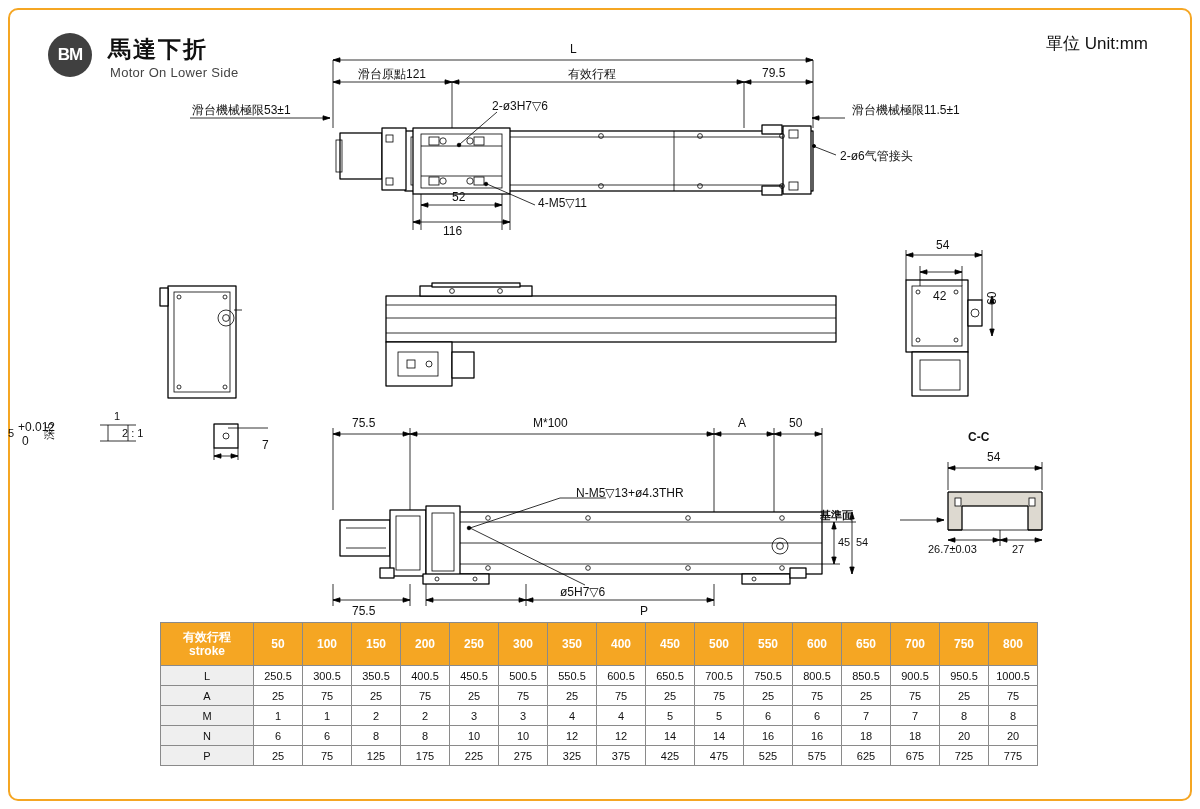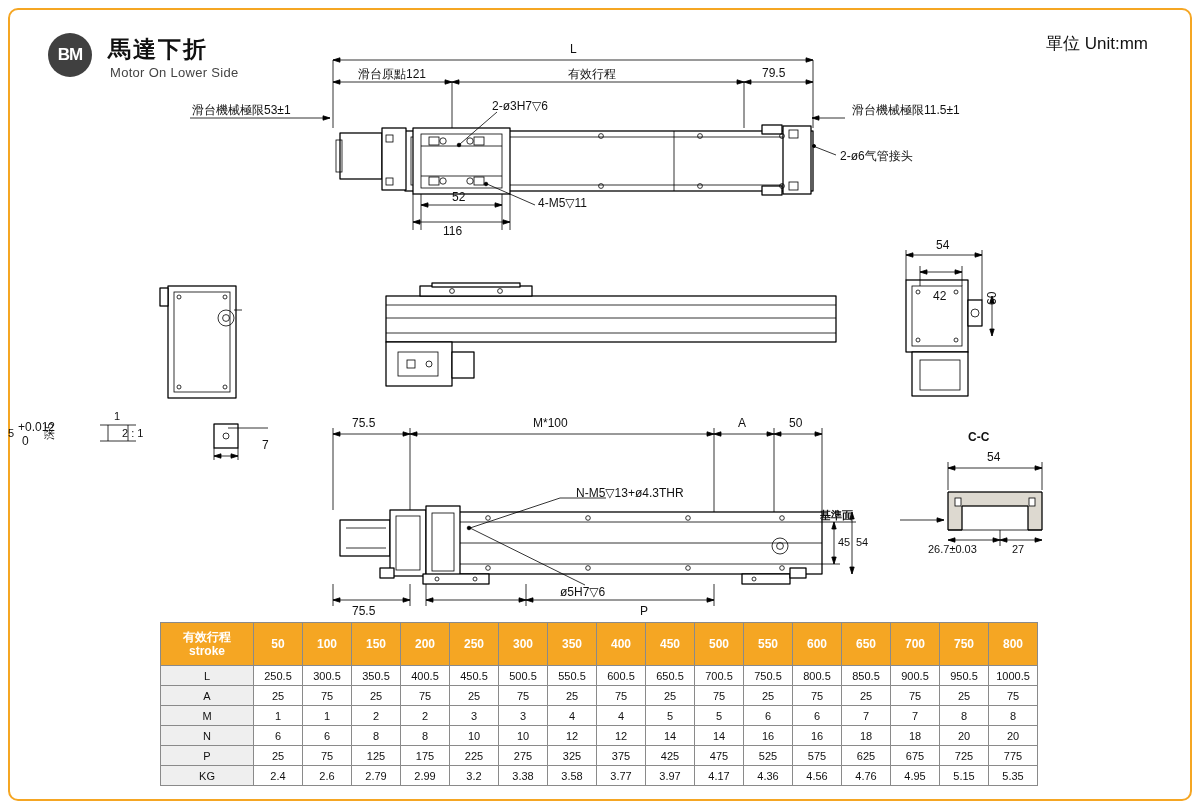--- a/index.html
+++ b/index.html
@@ -488,33 +488,14 @@
       <td class="val">375</td>
       <td class="val">425</td>
       <td class="val">475</td>
       <td class="val">525</td>
       <td class="val">575</td>
       <td class="val">625</td>
       <td class="val">675</td>
       <td class="val">725</td>
       <td class="val">775</td>
     </tr>
-    <tr>
-      <td class="rowlbl">KG</td>
-      <td class="val">2.4</td>
-      <td class="val">2.6</td>
-      <td class="val">2.79</td>
-      <td class="val">2.99</td>
-      <td class="val">3.2</td>
-      <td class="val">3.38</td>
-      <td class="val">3.58</td>
-      <td class="val">3.77</td>
-      <td class="val">3.97</td>
-      <td class="val">4.17</td>
-      <td class="val">4.36</td>
-      <td class="val">4.56</td>
-      <td class="val">4.76</td>
-      <td class="val">4.95</td>
-      <td class="val">5.15</td>
-      <td class="val">5.35</td>
-    </tr>
   </tbody>
 </table>
 
 </body></html>

